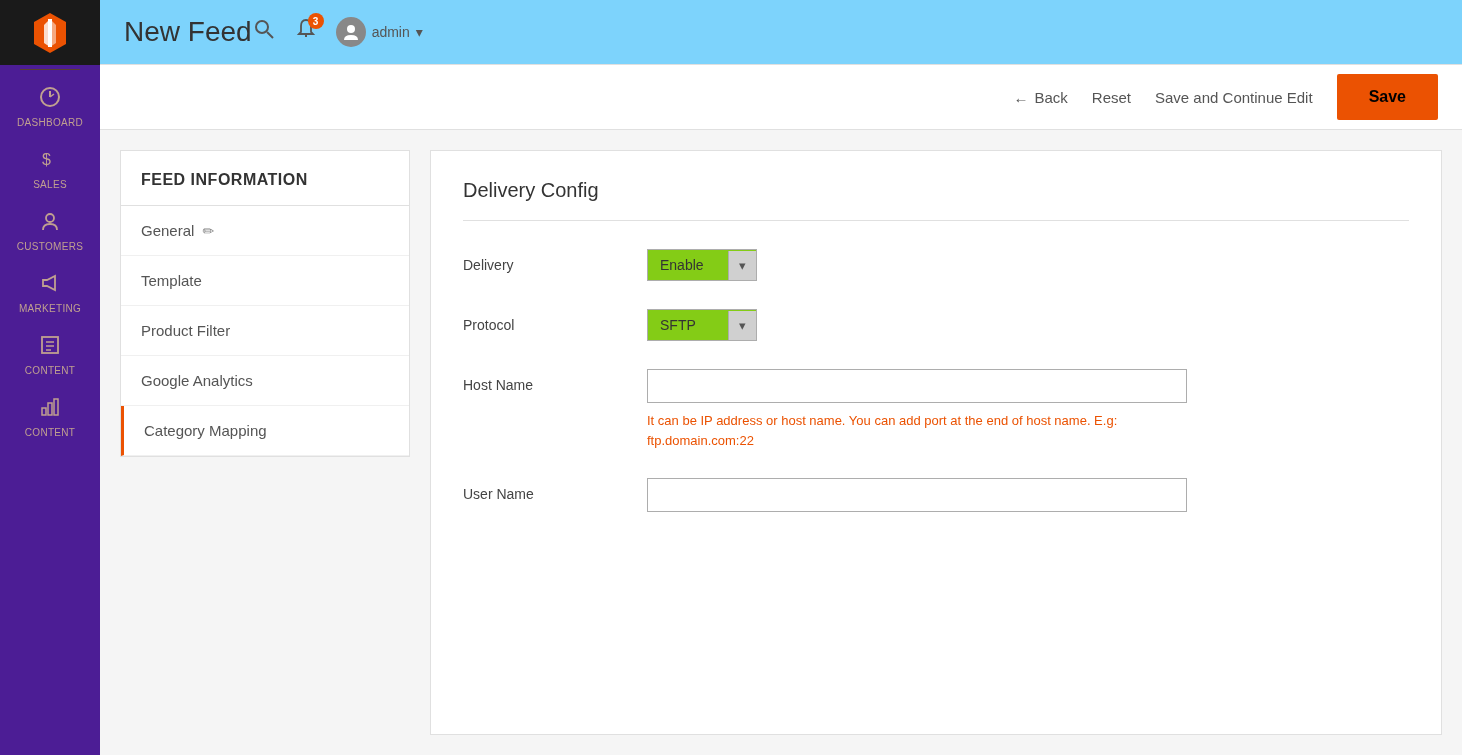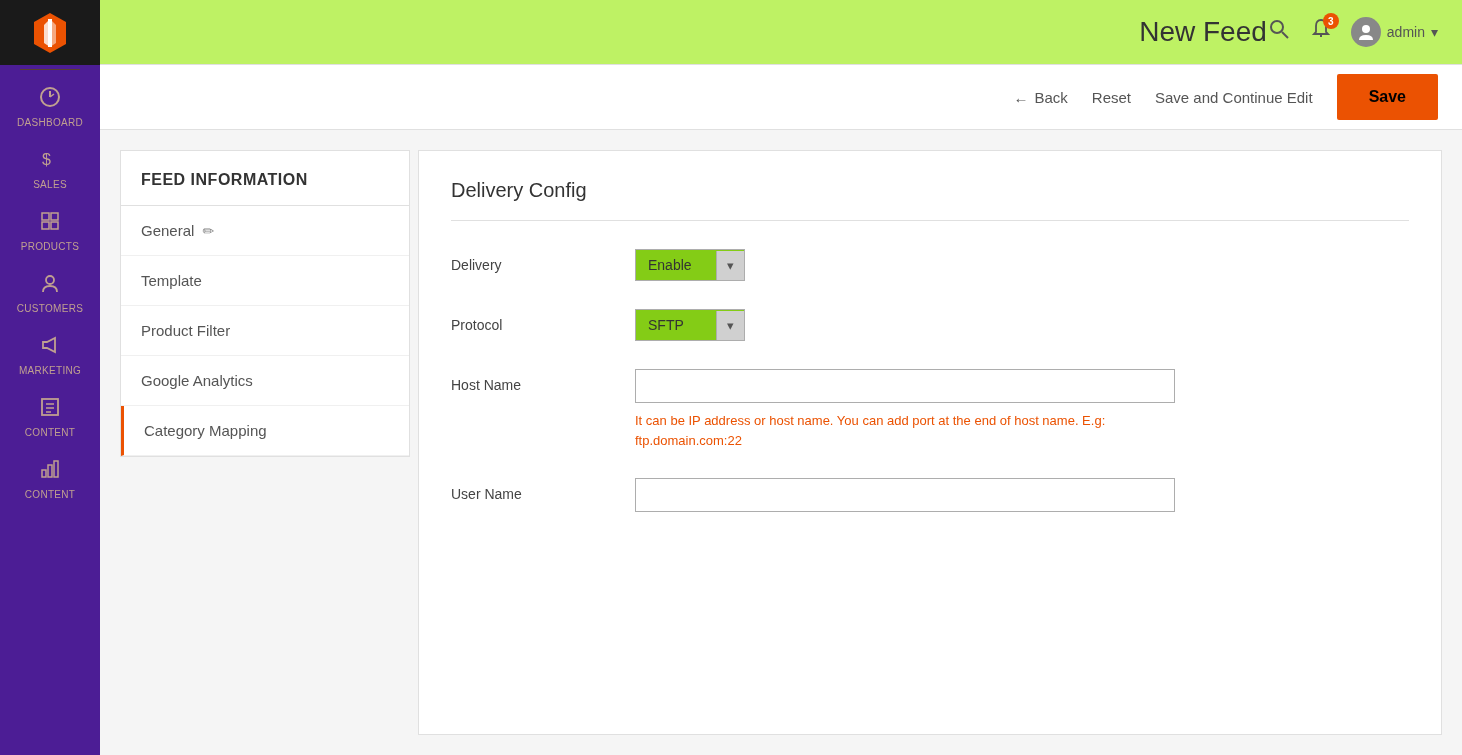--- a/index.html
+++ b/index.html
@@ -51,26 +51,26 @@
     
     .main {
       flex: 1;
       display: flex;
       flex-direction: column;
       overflow: hidden;
     }
 
     
     .top-header {
-      background: #bef264;
+      background: #7dd3fc;
       padding: 0 24px;
       height: 65px;
       display: flex;
       align-items: center;
-      justify-content: flex-end;
+      justify-content: flex-start;
       border-bottom: 1px solid #e0e0e0;
     }
     .page-title-text {
       font-size: 28px;
       color: #333;
       font-weight: 300;
     }
     .header-actions {
       display: flex;
       align-items: center;
@@ -172,21 +172,21 @@
       border-radius: 2px;
     }
 
     
     .content-area {
       display: flex;
       flex: 1;
       overflow: hidden;
       background: #f5f5f5;
       padding: 20px;
-      gap: 8px;
+      gap: 20px;
     }
 
     
     .left-panel {
       width: 290px;
       background: #fff;
       border: 1px solid #e0e0e0;
       flex-shrink: 0;
       height: fit-content;
     }
@@ -327,31 +327,20 @@
 
   <div class="sidebar-item">
     <span class="icon">
       <svg width="22" height="22" viewBox="0 0 22 22">
           <text x="3" y="17" font-size="16" fill="#c0a090">$</text>
         </svg>
     </span>
     <span class="label">SALES</span>
   </div>
 
-  <div class="sidebar-item">
-    <span class="icon">
-      <svg width="22" height="22" viewBox="0 0 22 22">
-          <rect x="3" y="3" width="7" height="7" fill="none" stroke="#c0a090" stroke-width="1.5"></rect>
-          <rect x="12" y="3" width="7" height="7" fill="none" stroke="#c0a090" stroke-width="1.5"></rect>
-          <rect x="3" y="12" width="7" height="7" fill="none" stroke="#c0a090" stroke-width="1.5"></rect>
-          <rect x="12" y="12" width="7" height="7" fill="none" stroke="#c0a090" stroke-width="1.5"></rect>
-        </svg>
-    </span>
-    <span class="label">PRODUCTS</span>
-  </div>
 
   <div class="sidebar-item">
     <span class="icon">
       <svg width="22" height="22" viewBox="0 0 22 22">
           <circle cx="11" cy="8" r="4" fill="none" stroke="#c0a090" stroke-width="1.8"></circle>
           <path d="M4 20 Q4 14 11 14 Q18 14 18 20" fill="none" stroke="#c0a090" stroke-width="1.8"></path>
         </svg>
     </span>
     <span class="label">CUSTOMERS</span>
   </div>

